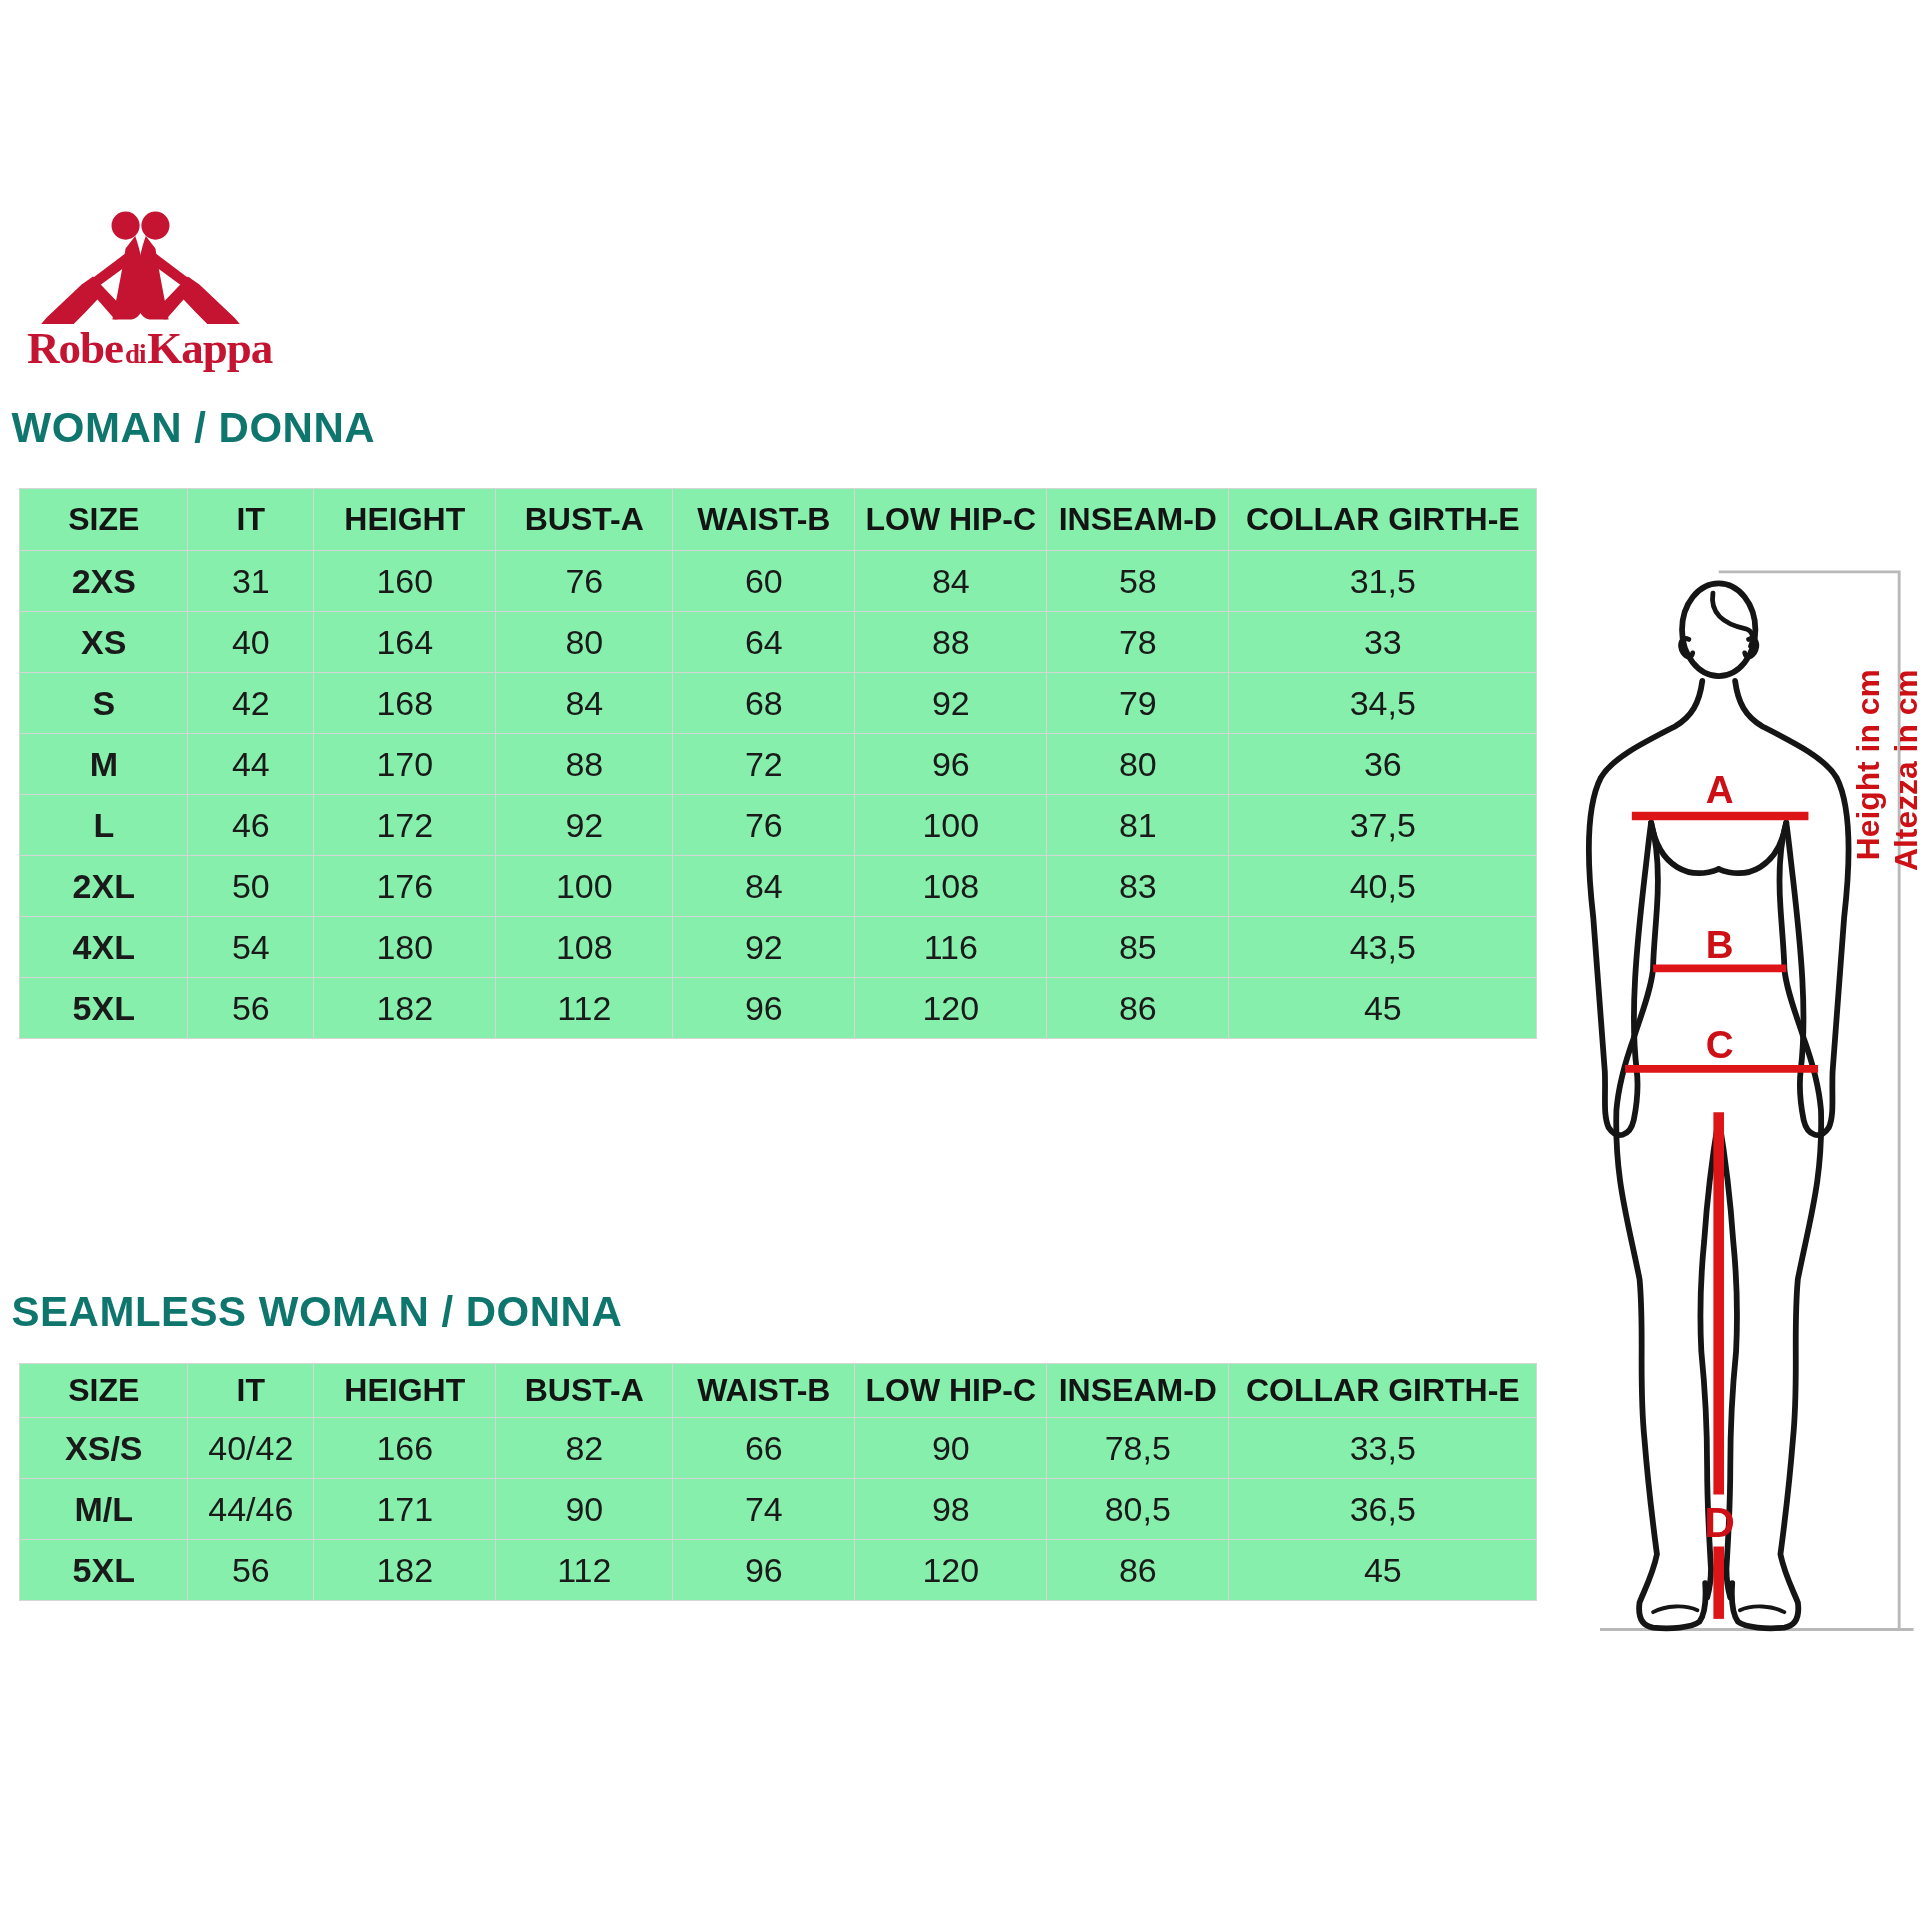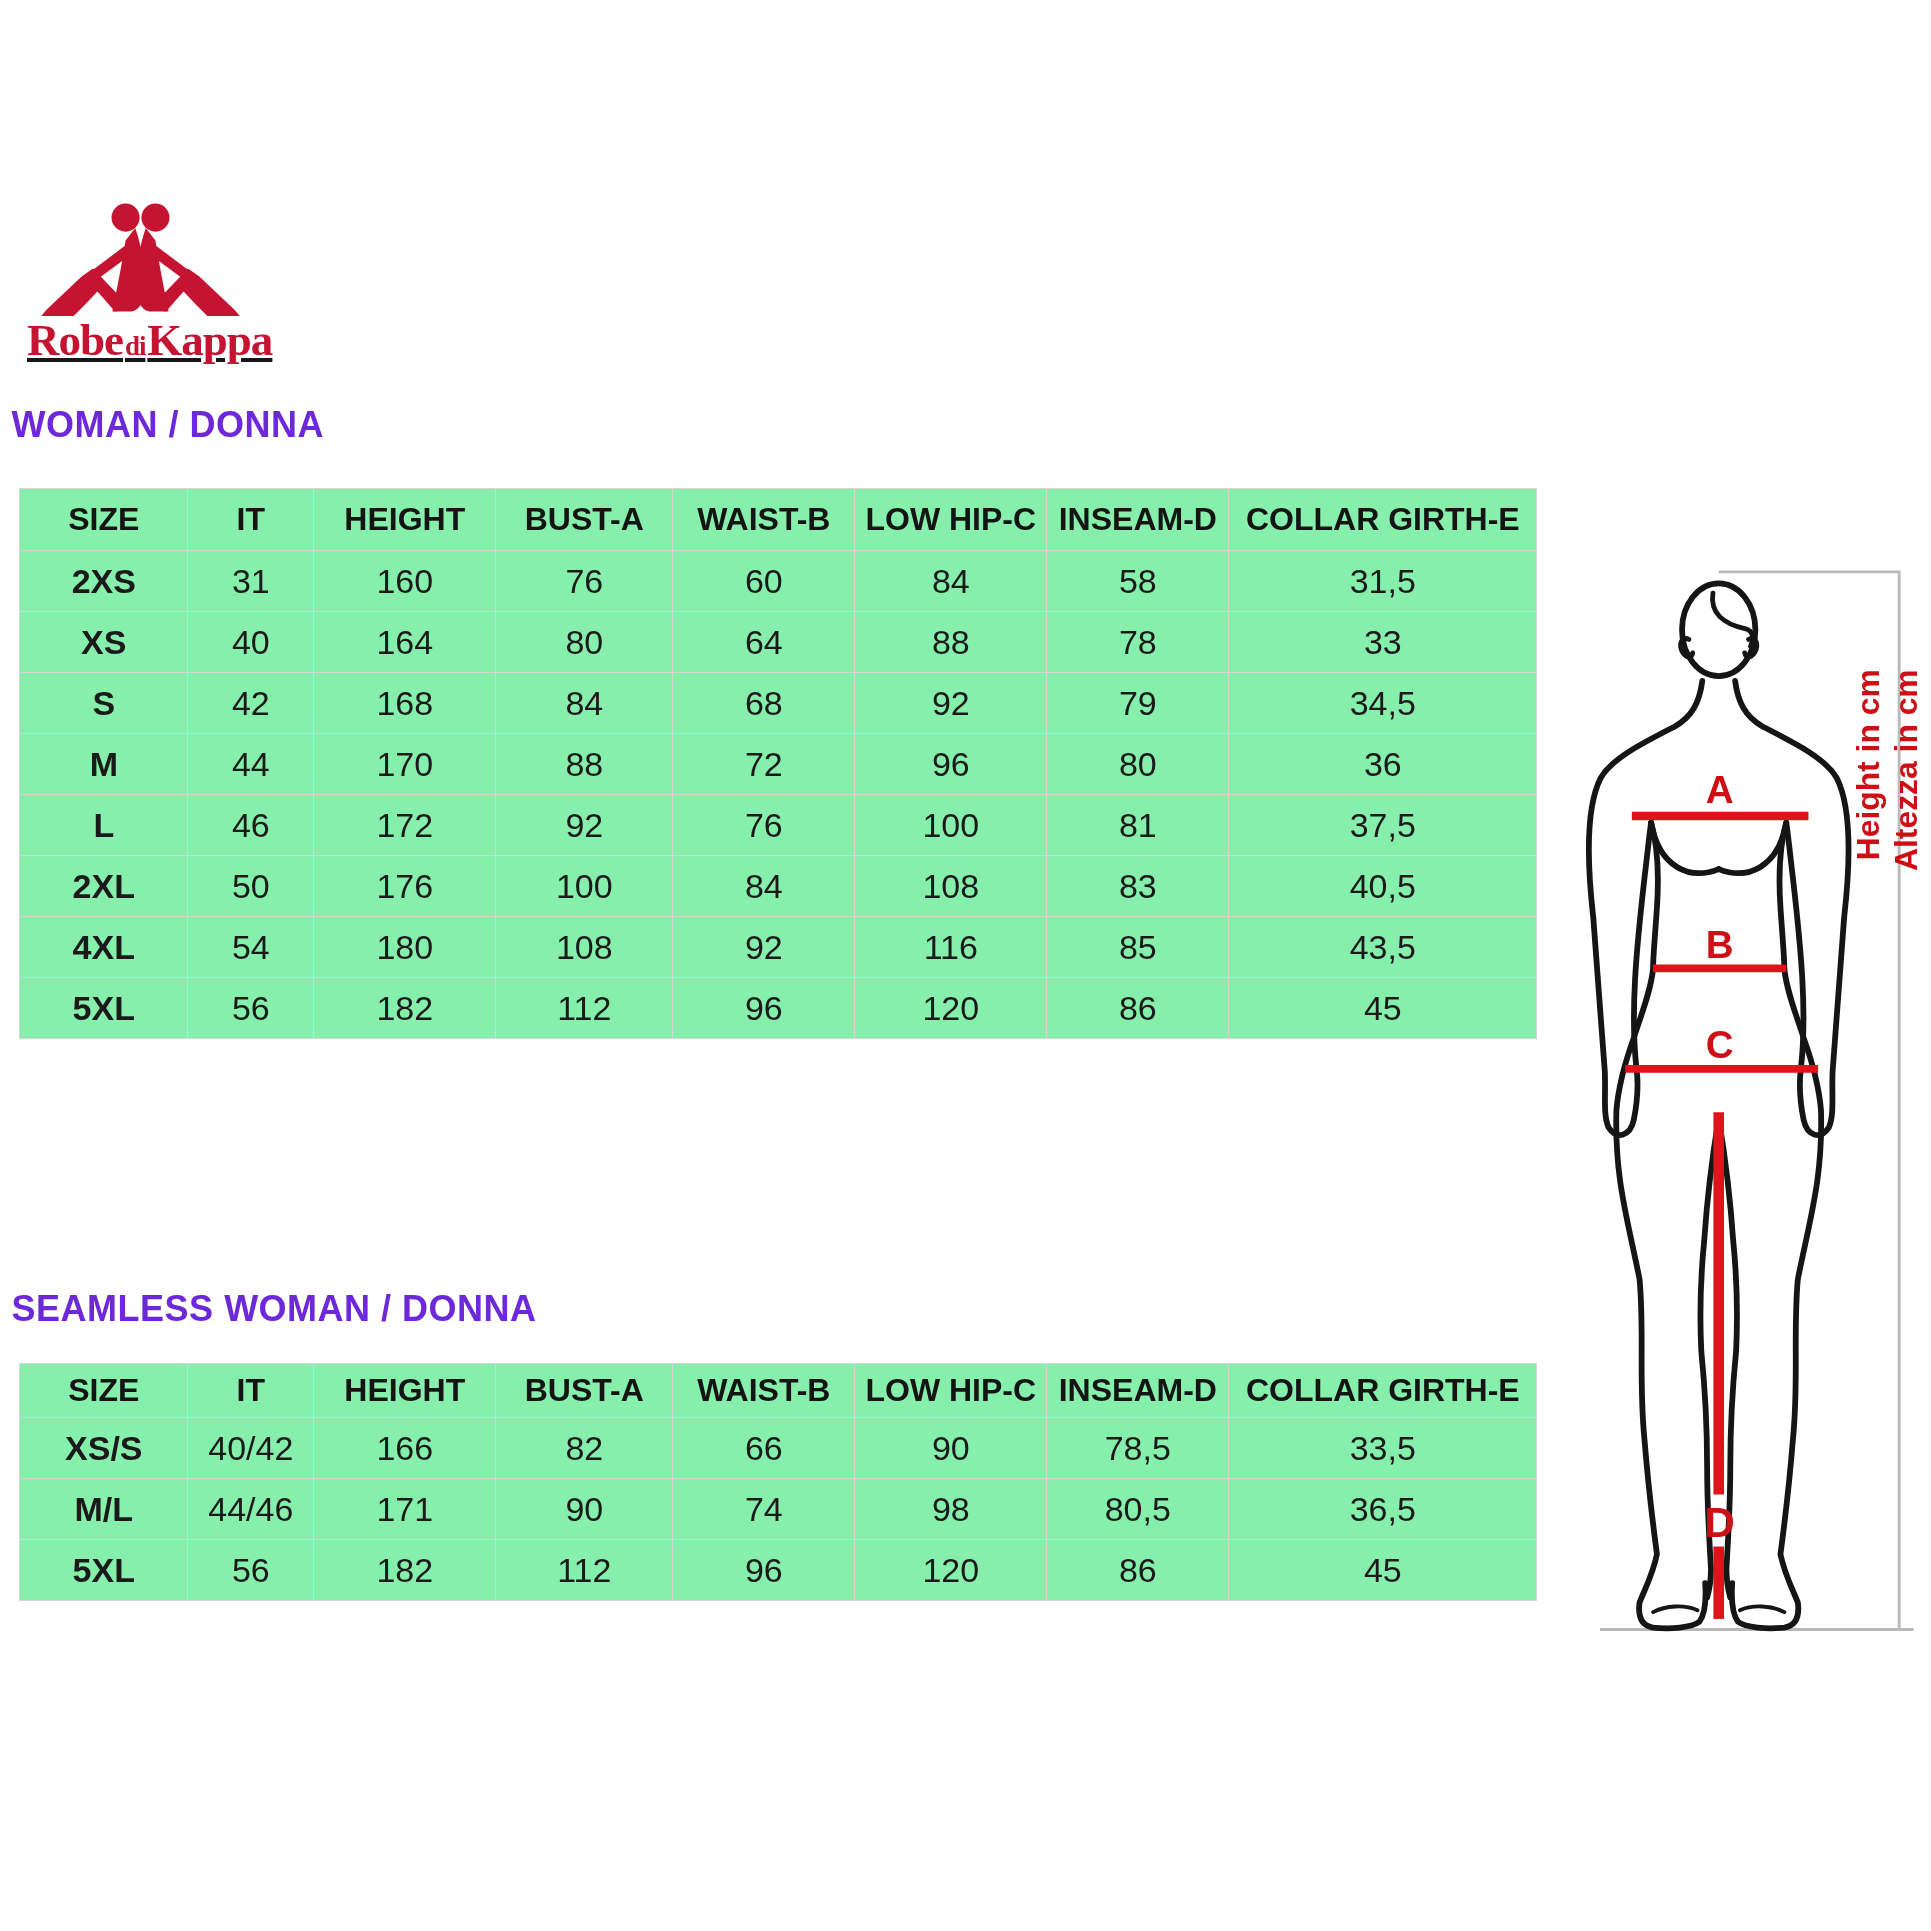--- a/index.html
+++ b/index.html
@@ -6,30 +6,30 @@
   html,body { width:1931px; height:1931px; }
   body {
     position:relative;
     background:#ffffff;
     font-family:"Liberation Sans", sans-serif;
     color:#161616;
     overflow:hidden;
   }
 
   
-  .logo-block { position:absolute; left:27px; top:200px; width:237px;text-decoration:underline; }
+  .logo-block { position:absolute; left:27px; top:208px; width:237px; }
   .logo-figures { display:block; width:227px; height:116px; }
   .logo-text { margin-top:1.9px; white-space:nowrap;
     font-family:"Liberation Serif", serif; font-weight:700; color:#c41431;
     font-size:45px; line-height:1; letter-spacing:-1px; }
   .logo-text .di { font-size:27px; padding:0 1.9px; }
 
   
-  .heading { position:absolute; left:11.6px; font-weight:700; font-size:36px;
-    color:#6d28d9; letter-spacing:0.5px; }
+  .heading { position:absolute; left:11.6px; font-weight:700; font-size:42px;
+    color:#0f766e; letter-spacing:0.5px; }
   #heading-woman { top:404px; }
   #heading-seamless { top:1288px; }
 
   
   .table-wrap { position:absolute; left:19.3px; }
   #table-0 { top:488px; }
   #table-1 { top:1363px; }
   table { border-collapse:collapse; table-layout:fixed; width:1516px; background:#86efac; }
   th, td { border:1.9px solid #d6d6d6; text-align:center; vertical-align:middle;
     padding:0; overflow:hidden; }

